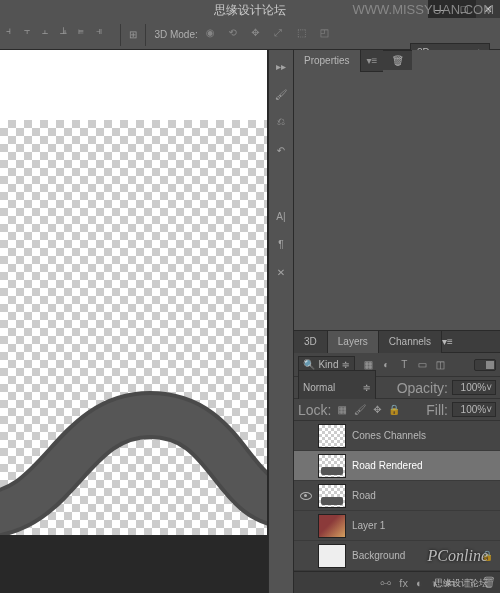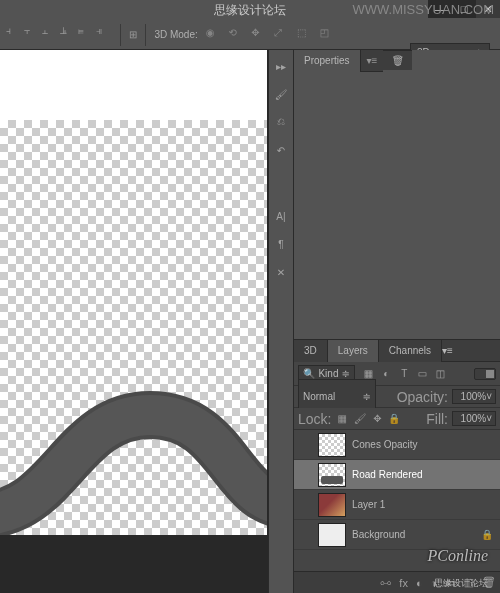--- a/index.html
+++ b/index.html
@@ -193,28 +193,37 @@
         <div class="val-dd">
           <span>100%</span>
           <span>˅</span>
         </div>
       </div>
 
       <div class="layers-list" id="layers-list">
           <div class="layer">
             <div class="vis"></div>
             <div class="thumb checker-t"></div>
-            <span class="lname">Cones Opacity</span>
+            <span class="lname">Cones Channels</span>
           </div>
           <div class="layer selected">
             <div class="vis"></div>
             <div class="thumb checker-t">
               <div class="mini-road"></div>
             </div>
             <span class="lname">Road Rendered</span>
+          </div>
+          <div class="layer">
+            <div class="vis">
+              <div class="eye"></div>
+            </div>
+            <div class="thumb checker-t">
+              <div class="mini-road"></div>
+            </div>
+            <span class="lname">Road</span>
           </div>
           <div class="layer">
             <div class="vis"></div>
             <div class="thumb img-t"></div>
             <span class="lname">Layer 1</span>
           </div>
           <div class="layer">
             <div class="vis"></div>
             <div class="thumb bg-t"></div>
             <span class="lname">Background</span>

